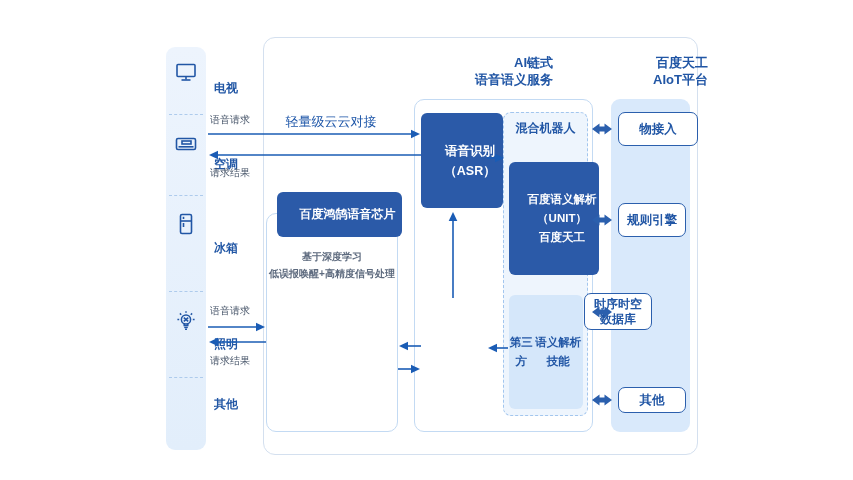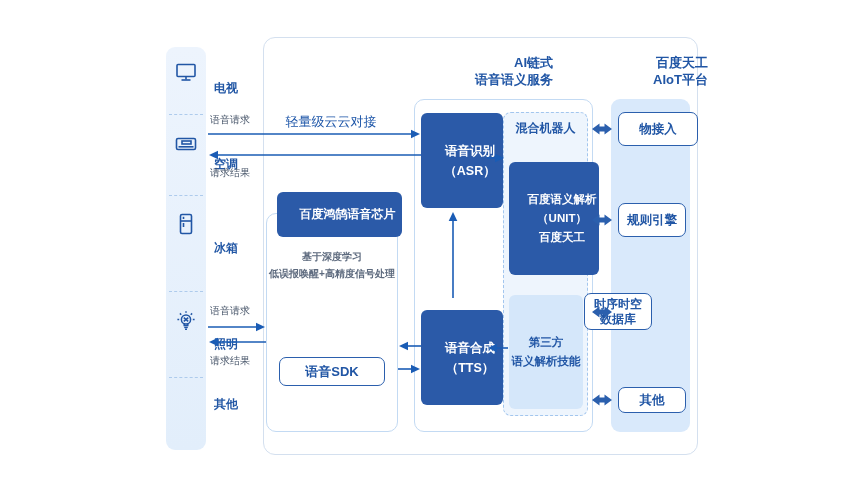--- a/index.html
+++ b/index.html
@@ -22,21 +22,21 @@
   .right-panel{left:611px;top:99px;width:79px;height:333px;background:#d9e9fb;border-radius:9px;}
   .dashed-box{left:503px;top:112px;width:85px;height:304px;background:#eef5fd;
     border:1px dashed #a3c6ee;border-radius:8px;box-sizing:border-box;}
   
   .dark-box{background:#2b5aa8;color:#fff;font-weight:bold;border-radius:6px;
     display:flex;flex-direction:column;align-items:center;justify-content:center;text-align:center;padding-left:16px;}
   .outline-box{background:#fff;border:1.5px solid #2b5fad;border-radius:7px;color:#2156a5;
     font-weight:bold;display:flex;flex-direction:column;align-items:center;justify-content:center;
     text-align:center;box-sizing:border-box;}
   .light-box{background:#d5e7fa;border-radius:6px;color:#2156a5;font-weight:bold;
-    display:flex;flex-direction:column;align-items:center;justify-content:center;text-align:center;}
+    display:flex;flex-direction:row;align-items:center;justify-content:center;text-align:center;}
   
   .col-header{font-weight:bold;color:#2156a5;font-size:13px;text-align:right;line-height:17px;}
   .bold-label{font-weight:normal;color:#1c55a8;font-size:13px;text-align:center;}
   .small-label{font-size:10px;color:#475569;text-align:left;}
   .desc{font-size:10px;color:#5d6a7e;line-height:16.5px;text-align:center;font-weight:bold;}
   .robot-title{font-weight:bold;color:#2156a5;font-size:12px;text-align:center;}
   svg{display:block;}
 </style>
 </head>
 <body>
@@ -122,31 +122,24 @@
   <div class="abs small-label" style="left:210px;top:304px;width:48px">语音请求</div>
   <div class="abs small-label" style="left:210px;top:354px;width:48px">请求结果</div>
 
   <div class="abs dark-box" style="left:277px;top:192px;width:109px;height:45px;font-size:12px">
     <div>百度鸿鹄语音芯片</div>
   </div>
   <div class="abs desc" style="left:264px;top:249px;width:136px">
     <div>基于深度学习</div>
     <div>低误报唤醒+高精度信号处理</div>
   </div>
-  <div class="abs outline-box" style="left:279px;top:357px;width:106px;height:29px;font-size:13px">
-    <div>语音SDK</div>
-  </div>
 
   <div class="abs dark-box" style="left:421px;top:113px;width:66px;height:95px;font-size:12.5px;line-height:20px">
     <div>语音识别</div>
     <div>（ASR）</div>
-  </div>
-  <div class="abs dark-box" style="left:421px;top:310px;width:66px;height:95px;font-size:12.5px;line-height:20px">
-    <div>语音合成</div>
-    <div>（TTS）</div>
   </div>
 
   <div class="abs robot-title" style="left:503px;top:120px;width:85px">混合机器人</div>
   <div class="abs dark-box" style="left:509px;top:162px;width:74px;height:113px;font-size:11.5px;line-height:19px">
     <div>百度语义解析</div>
     <div>（UNIT）</div>
     <div>百度天工</div>
   </div>
   <div class="abs light-box" style="left:509px;top:295px;width:74px;height:114px;font-size:11.5px;line-height:19px">
     <div>第三方</div>

